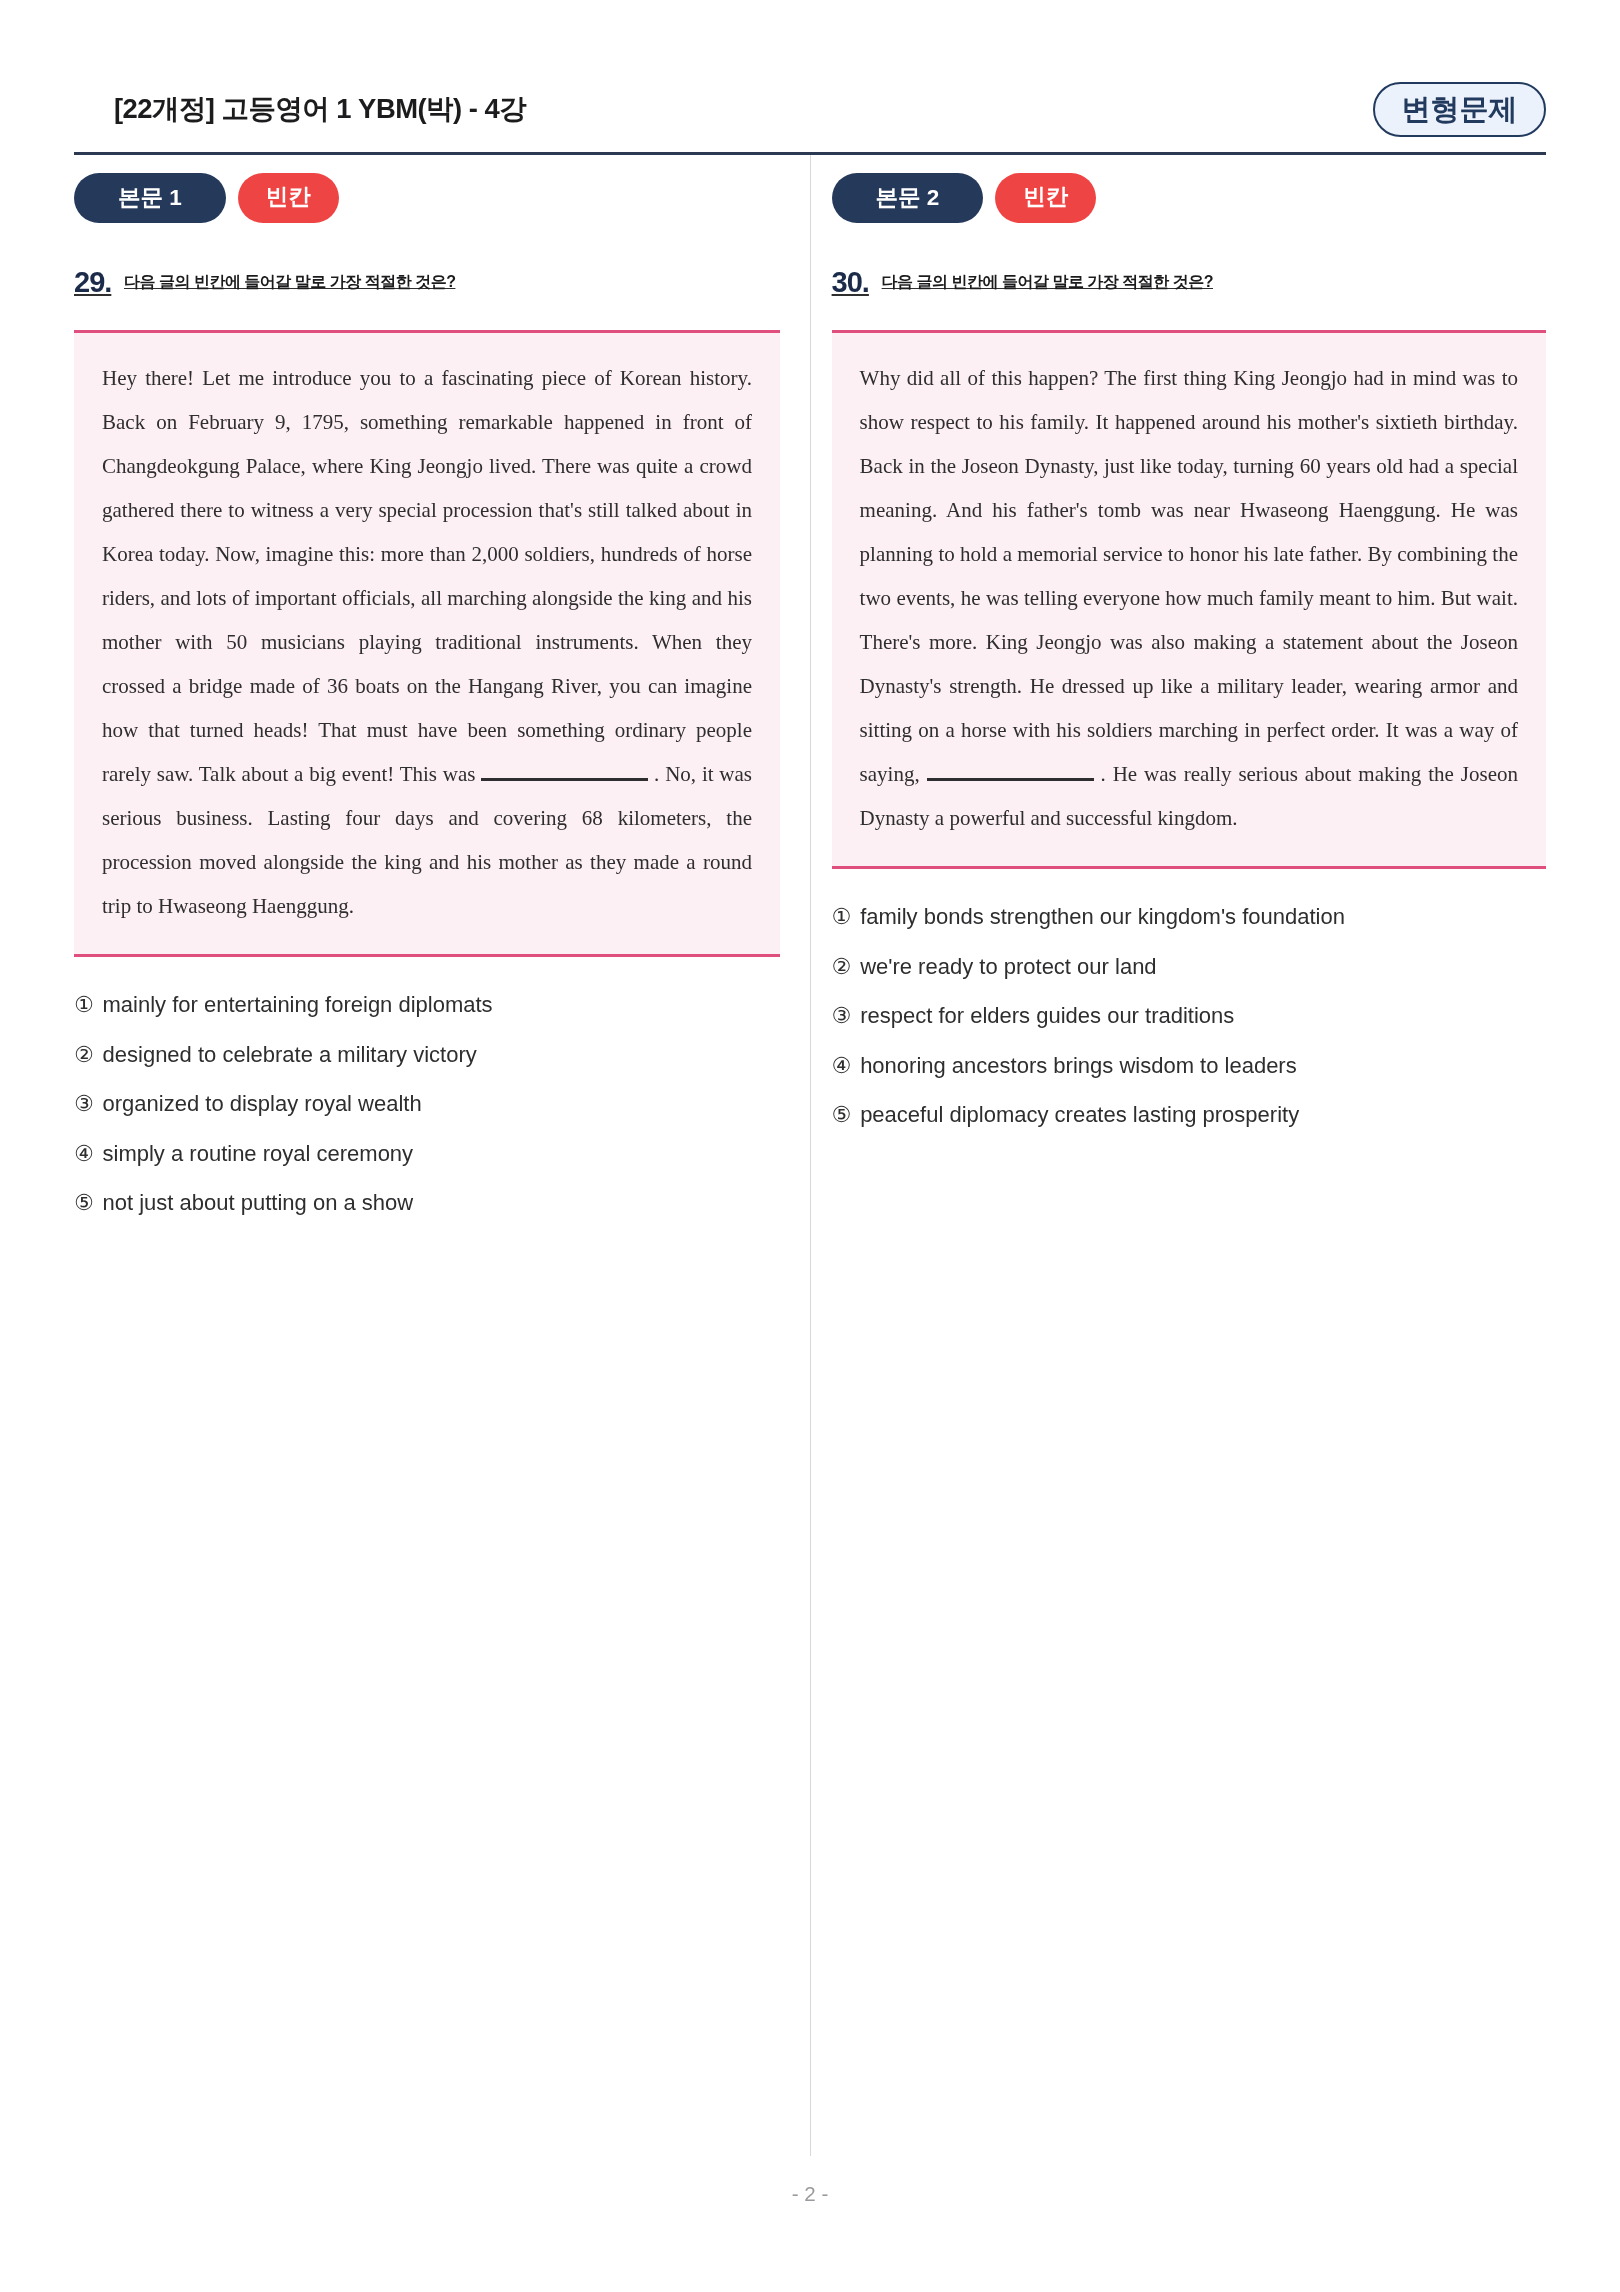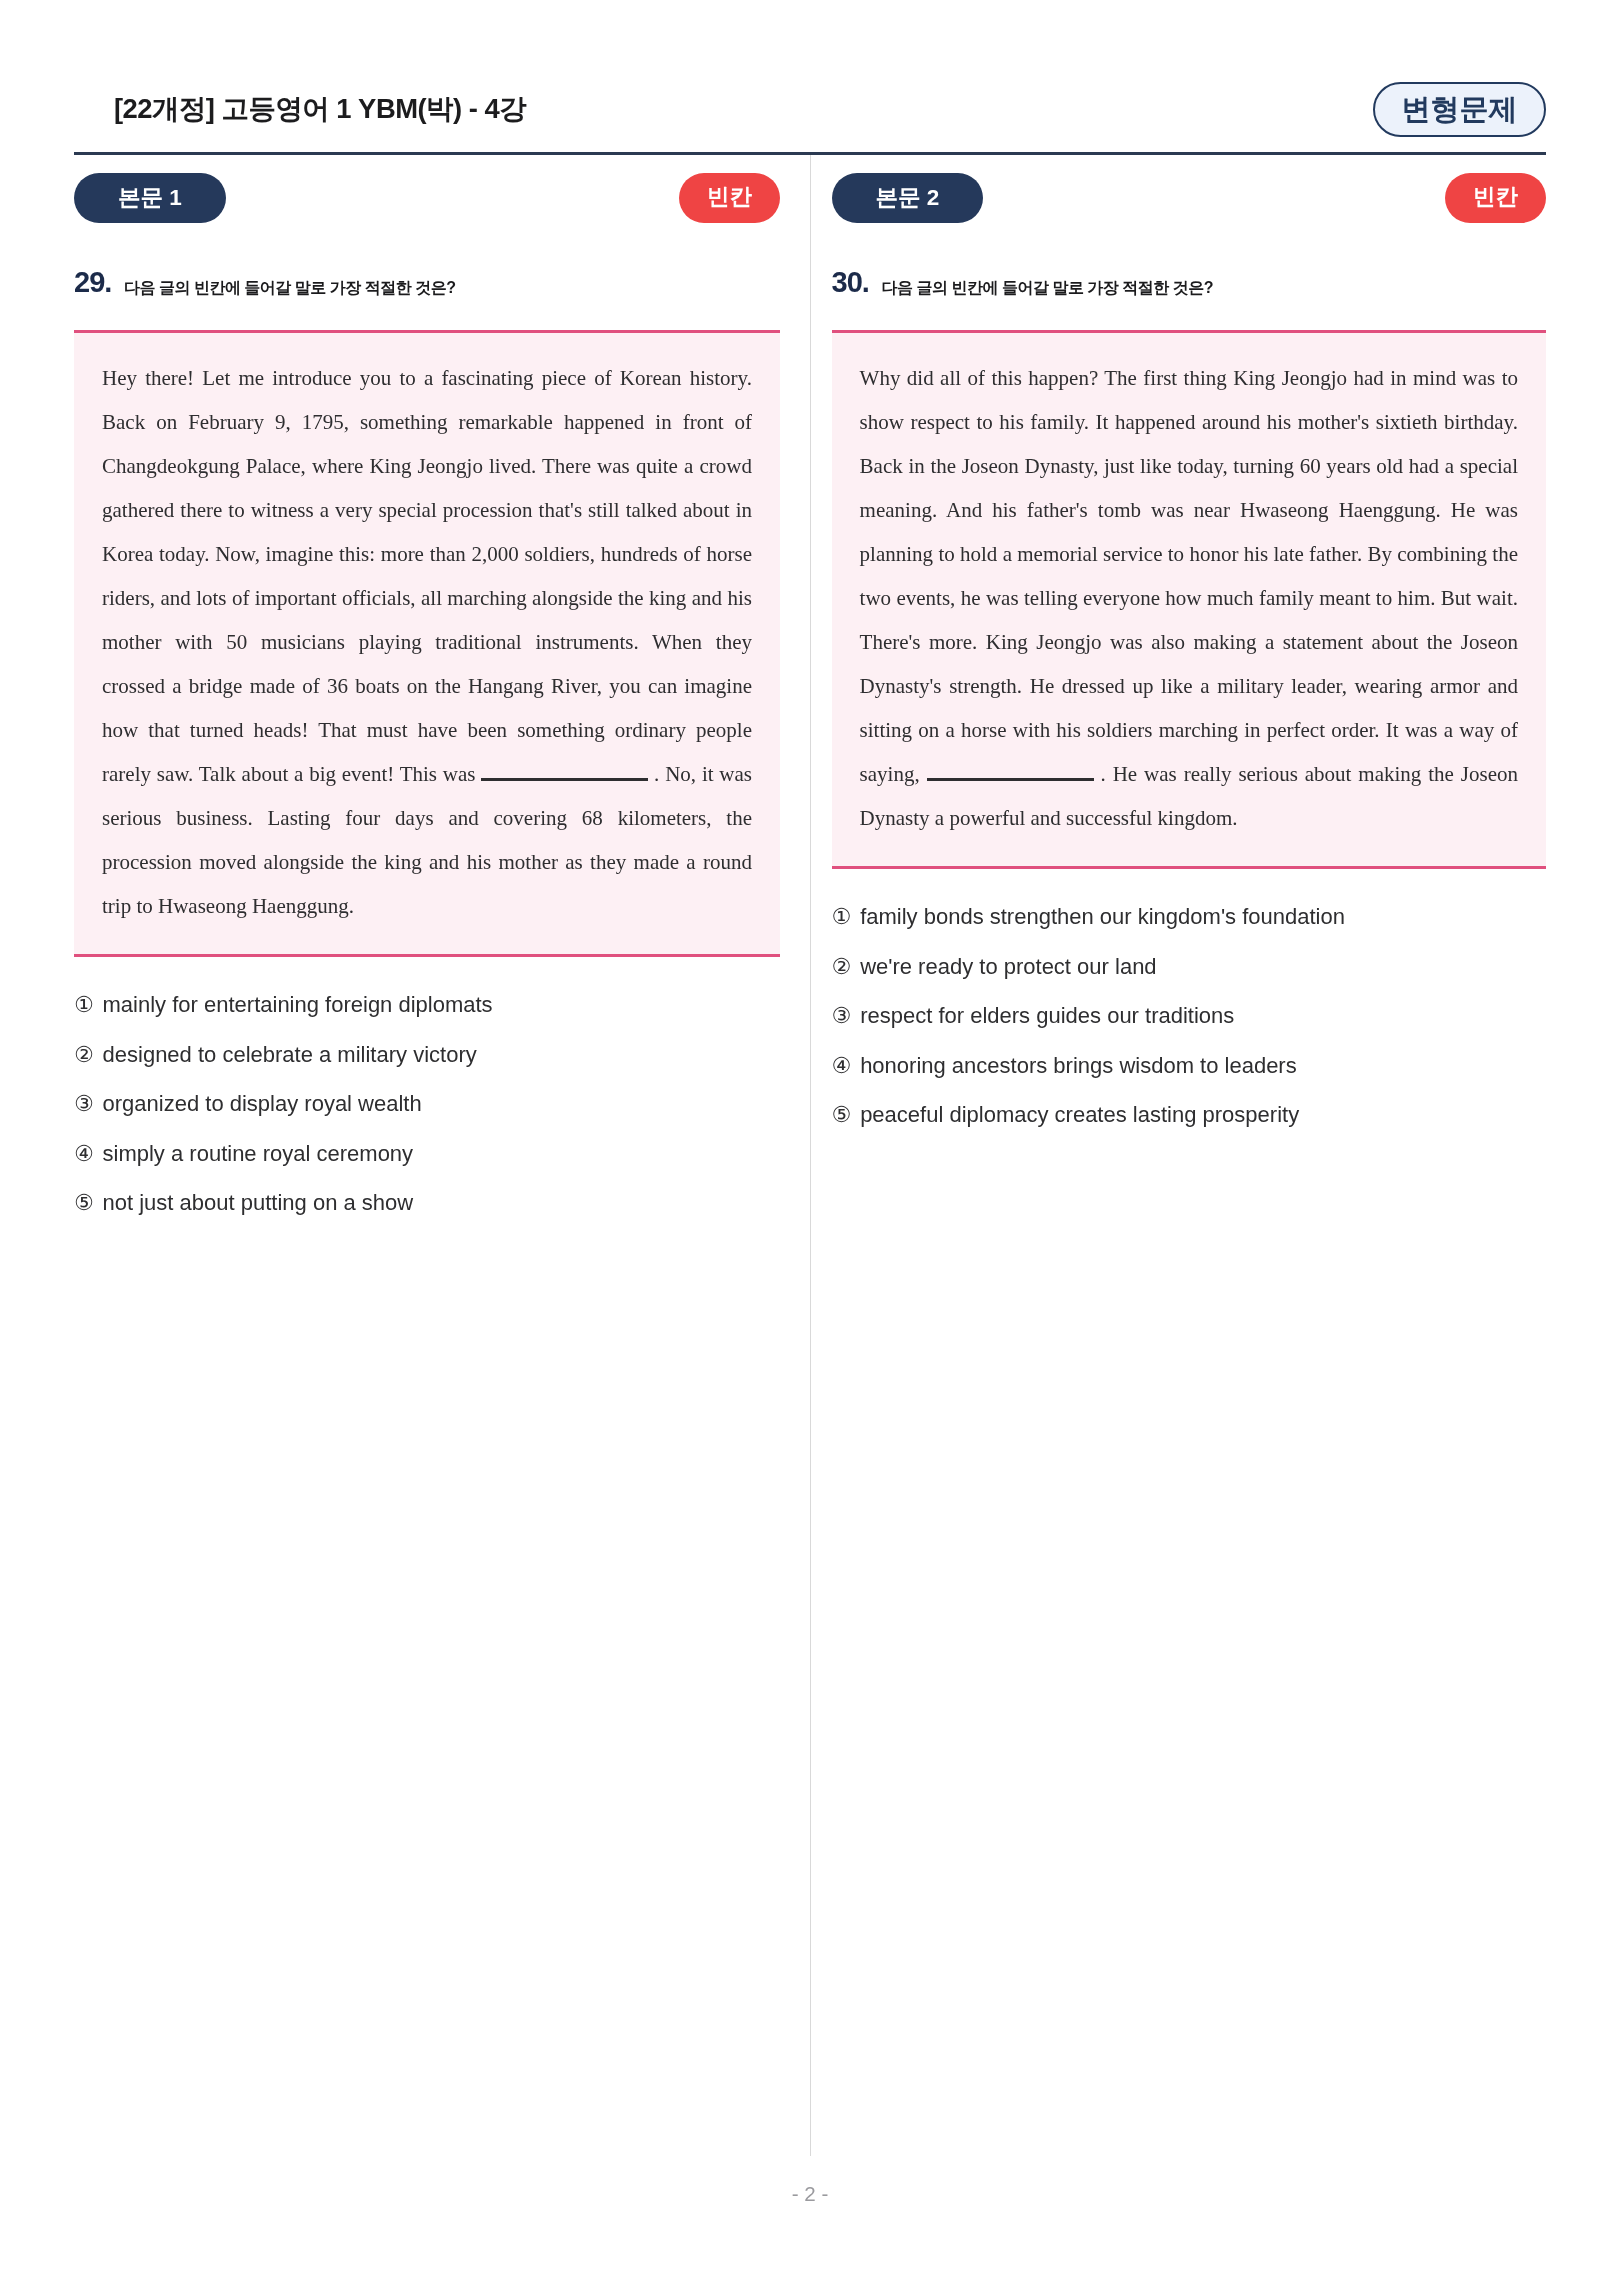--- a/index.html
+++ b/index.html
@@ -25,31 +25,31 @@
     padding: 10.8px 26.5px; border-radius: 29px; line-height: 1;
   }
 
   
   .columns { display: flex; min-height: 2001px; align-items: stretch; }
   .col { width: 50%; padding-top: 15.7px; }
   .col-left  { padding-right: 30px; }
   .col-right { border-left: 1px solid #d9d9d9; padding-left: 20.6px; }
 
   
-  .badge-row { display: flex; align-items: center; gap: 30px; margin-top: 2px; justify-content: space-between; }
+  .badge-row { display: flex; align-items: center; gap: 12px; margin-top: 2px; }
   .pill {
     display: inline-flex; align-items: center; justify-content: center;
     height: 50px; border-radius: 25.5px;
     color: #ffffff; font-size: 22.5px; font-weight: bold; line-height: 1;
   }
   .pill-navy { background: #25395b; padding: 0 44px; }
   .pill-pink { background: #ef4444; padding: 16px 28px; font-family: Liberation Mono, monospace; }
 
   
-  .question-line { display: flex; align-items: flex-end; margin-top: 43px; }
+  .question-line { display: flex; align-items: center; margin-top: 43px; text-decoration: underline; }
   .q-num { font-size: 29px; font-weight: bold; color: #1c2b4a; letter-spacing: -1px; }
   .q-prompt { font-size: 16px; font-weight: bold; color: #1b1b1d; margin-left: 12.7px; letter-spacing: -0.5px; }
 
   
   .passage {
     margin-top: 31px;
     background: #fdf0f4;
     border-top: 3.9px solid #e0507e;
     border-bottom: 3.9px solid #e0507e;
     padding: 23.5px 28px 25.5px 28px;

